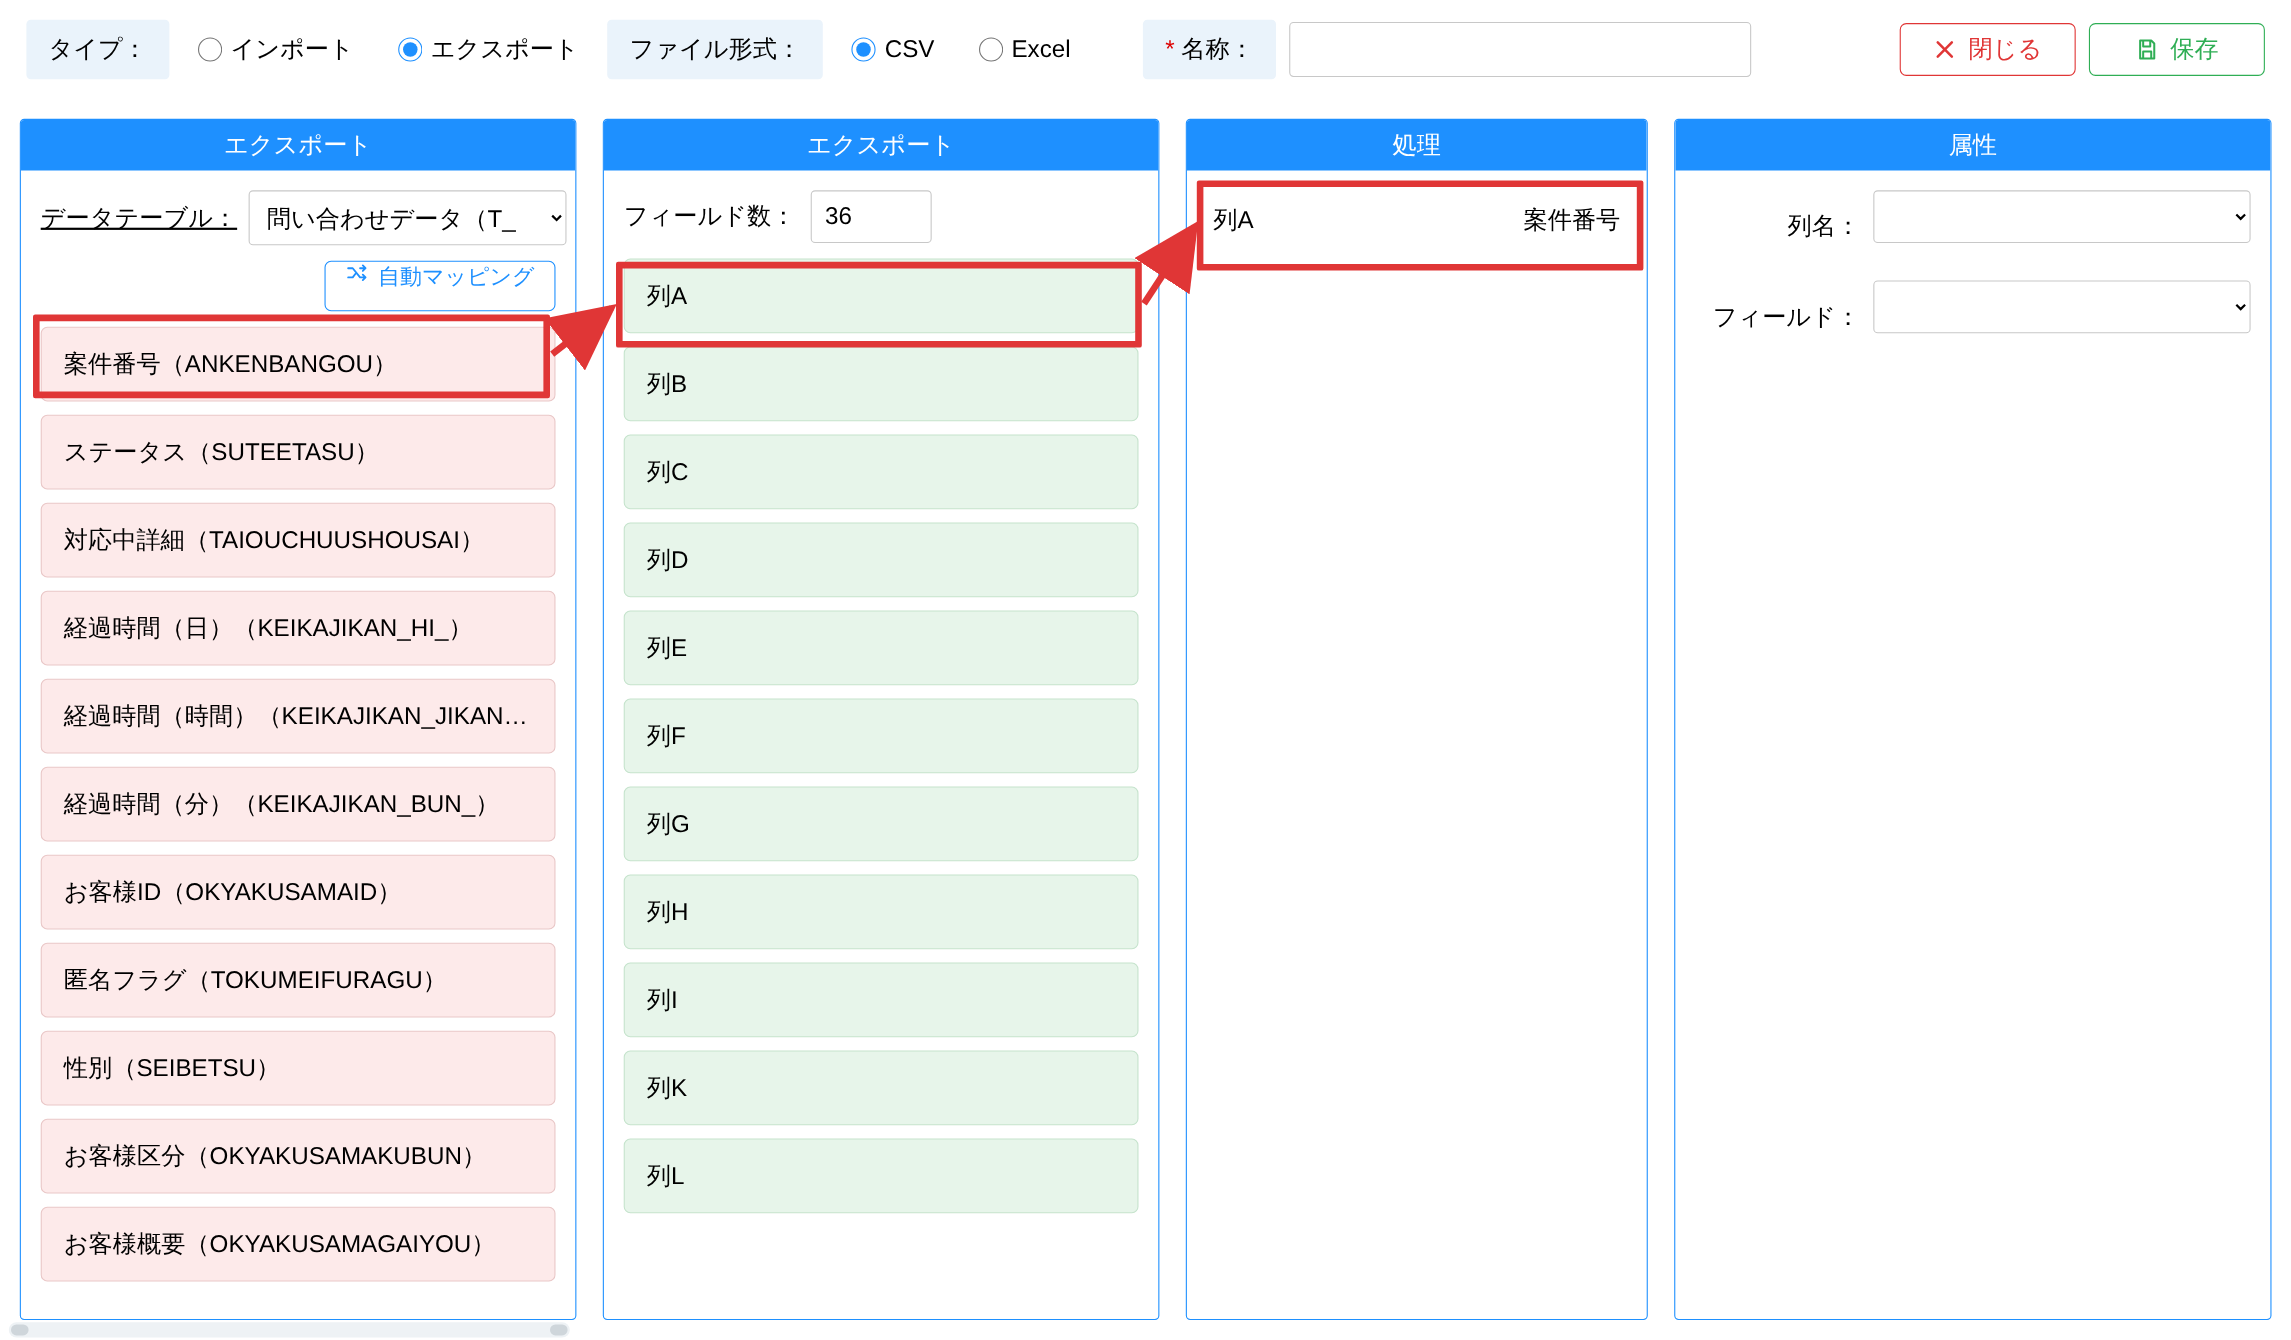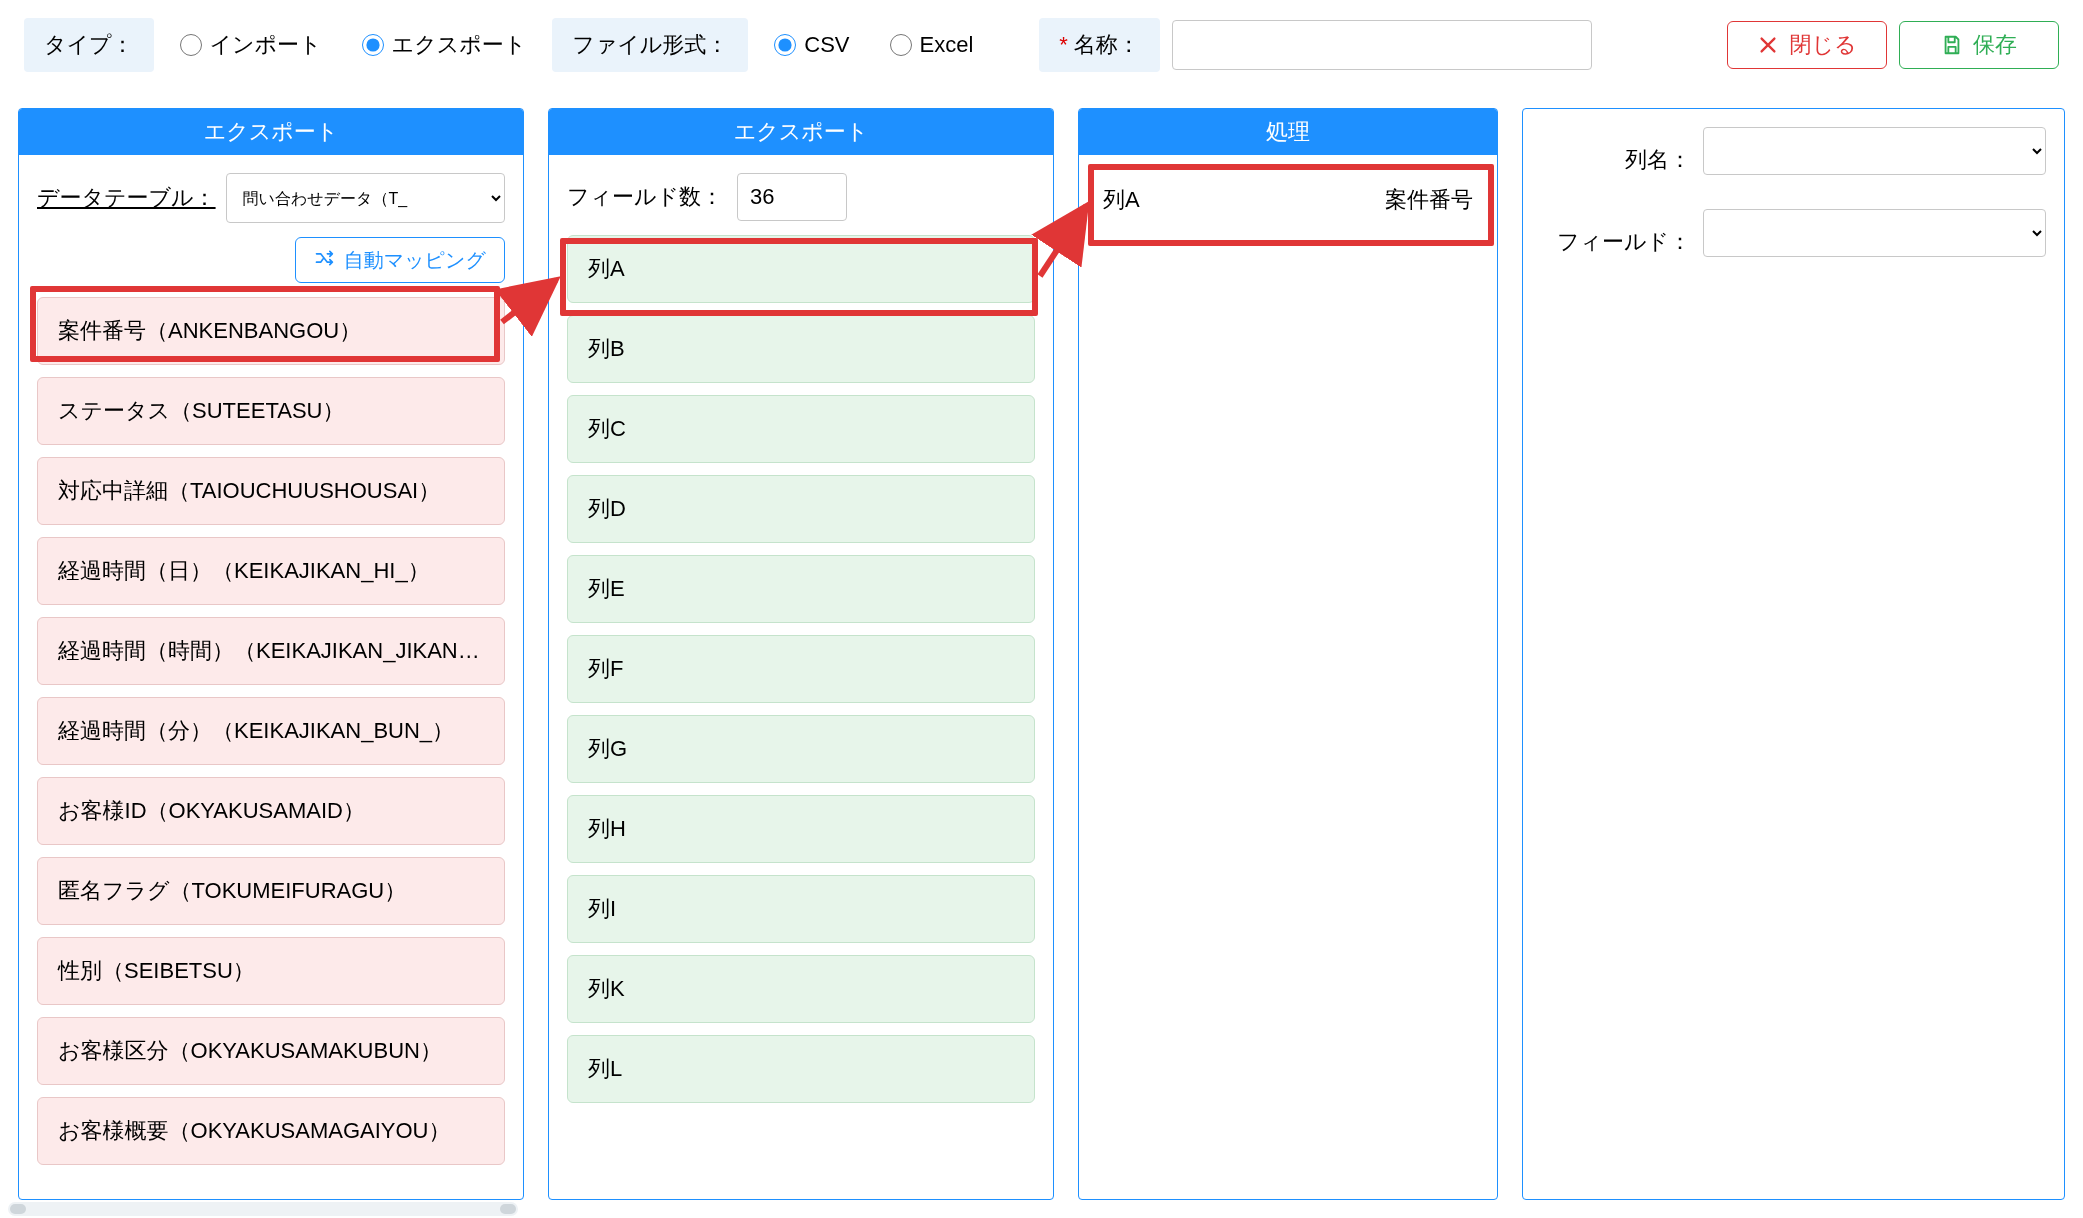--- a/index.html
+++ b/index.html
@@ -25,24 +25,24 @@
   .panel-header { background: #1e90ff; color: #fff; text-align: center; height: 46px; line-height: 46px; font-size: 22px; }
   .panel-body  { flex: 1; overflow-y: scroll; padding: 18px 18px 18px 18px; }
 
   
   .panel-body::-webkit-scrollbar { width: 18px; }
   .panel-body::-webkit-scrollbar-thumb { background: #bfc6cc; border-radius: 9px; border: 3px solid #edf2f6; }
   .panel-body::-webkit-scrollbar-track { background: #edf2f6; }
 
   
   .p1-controls { display: flex; align-items: center; gap: 10px; margin-bottom: 14px; }
-  .p1-controls select { flex: 1; height: 50px; border: 1px solid #c8c8c8; border-radius: 4px; font-size: 16px; padding: 0 28px 0 12px; background: #fff; }
+  .p1-controls select { flex: 1; height: 50px; border: 1px solid #c8c8c8; border-radius: 4px; font-size: 22px; padding: 0 28px 0 12px; background: #fff; }
   .p1-controls .lbl { white-space: nowrap; text-decoration: underline; }
   .p1-automap-row { display: flex; justify-content: flex-end; margin-bottom: 14px; }
-  .automap-btn { border: 1.5px solid #1e90ff; color: #1e90ff; background: #fff; border-radius: 6px; height: 46px; padding: 0 18px; display: inline-flex; align-items: center; gap: 10px; font-size: 20px; cursor: pointer; }
+  .automap-btn { border: 1.5px solid #1e90ff; color: #1e90ff; background: #fff; border-radius: 6px; height: 46px; padding: 0 18px; display: inline-flex; align-items: flex-start; gap: 10px; font-size: 20px; cursor: pointer; }
   .field-list { display: flex; flex-direction: column; gap: 12px; }
   .field-item { background: #fdeaea; border: 1px solid #e9c7c7; border-radius: 6px; padding: 18px 20px; font-size: 22px; white-space: nowrap; overflow: hidden; text-overflow: ellipsis; cursor: grab; }
 
   
   .p2-controls { display: flex; align-items: center; gap: 14px; margin-bottom: 14px; }
   .p2-controls .lbl { white-space: nowrap; }
   .p2-controls input { width: 110px; height: 48px; border: 1px solid #c8c8c8; border-radius: 4px; font-size: 22px; padding: 0 12px; }
   .col-list { display: flex; flex-direction: column; gap: 12px; }
   .col-item { background: #e7f5ea; border: 1px solid #c5e3cc; border-radius: 6px; padding: 18px 20px; font-size: 22px; cursor: pointer; }
 
@@ -183,20 +183,21 @@
       <div id="proc-list">
           <div class="proc-row">
             <span>列A</span>
             <span>案件番号</span>
           </div>
         </div>
     </div>
   </div>
 
   <div class="panel">
+    <div class="panel-header">属性</div>
     <div class="panel-body" style="overflow:hidden;">
       <div class="attr-row">
         <span class="albl">列名：</span>
         <select><option></option></select>
       </div>
       <div class="attr-row">
         <span class="albl">フィールド：</span>
         <select><option></option></select>
       </div>
     </div>

